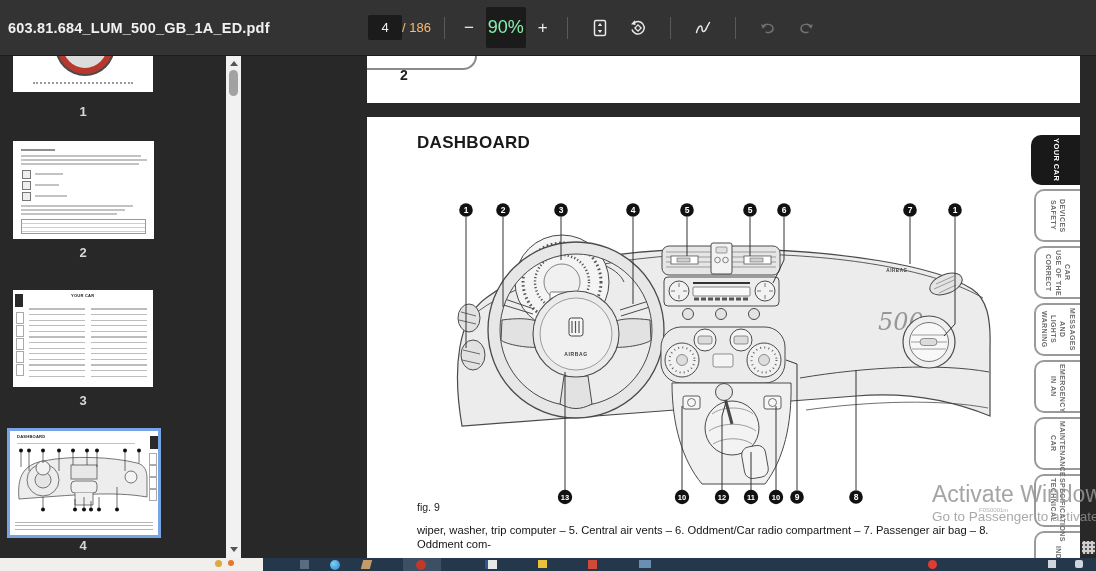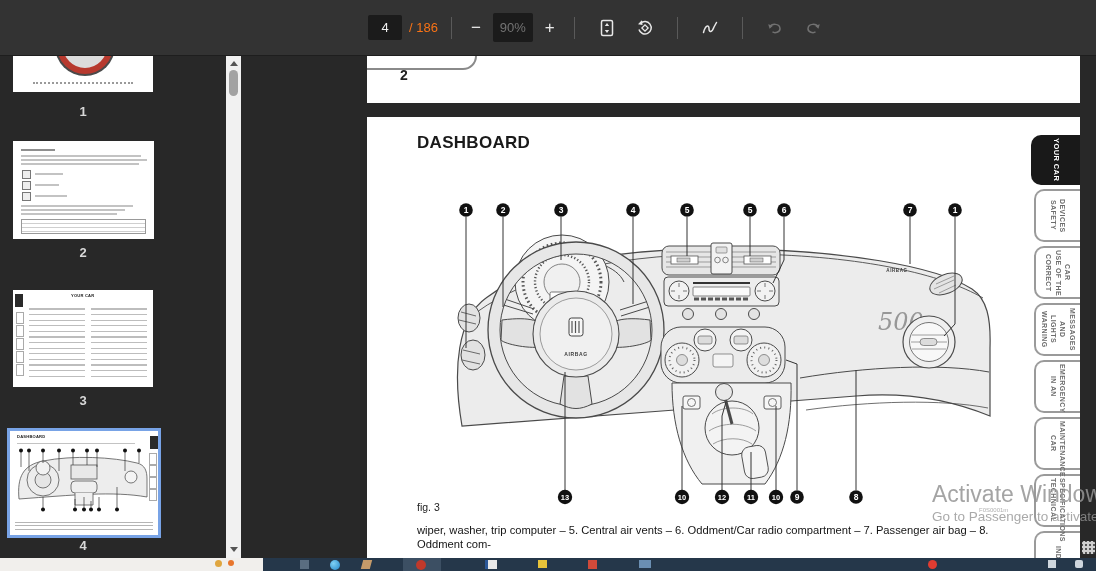--- a/index.html
+++ b/index.html
@@ -7,26 +7,26 @@
     background:#282828;font-family:"Liberation Sans",sans-serif;}
 
   
   .toolbar{position:absolute;left:0;top:0;width:1096px;height:55px;background:#333333;
     box-shadow:0 1px 0 #1e1e1e;z-index:20;}
   .tb-filename{position:absolute;left:8px;top:0;height:55px;display:flex;align-items:center;
     color:#f1f1f1;font-size:14.5px;font-weight:600;letter-spacing:.2px;}
   .tb-center{position:absolute;left:368px;top:0;height:55px;display:flex;align-items:center;}
   .tb-pageinput{width:30px;height:23px;background:#1b1b1b;border:none;border-radius:2px;
     color:#f1f1f1;font-size:13px;text-align:center;font-family:"Liberation Sans",sans-serif;}
-  .tb-pagetotal{color:#f97316;font-size:13px;margin-left:7px;}
+  .tb-pagetotal{color:#fdba74;font-size:13px;}
   .tb-sep{width:1px;height:22px;background:#5a5a5a;margin:0 13px;}
   .tb-btn{color:#eaeaea;font-size:17px;line-height:1;background:none;border:none;cursor:default;
     padding:4px 6px;font-family:"Liberation Sans",sans-serif;}
-  .tb-zoombox{width:40px;height:29px;background:#1b1b1b;border-radius:2px;color:#737373;
-    font-size:13px;display:flex;align-items:center;justify-content:center;margin:0 6px;}
+  .tb-zoombox{width:40px;height:41px;background:#1b1b1b;border-radius:2px;color:#86efac;
+    font-size:18px;display:flex;align-items:center;justify-content:center;margin:0 6px;}
   .tb-icon{width:20px;height:20px;margin:0 9px;display:block;}
   .tb-icon.dim{opacity:.45;}
 
   
   .thumb{position:absolute;background:#fff;overflow:hidden;}
   .thumb-label{position:absolute;left:13px;width:140px;text-align:center;color:#d8d8d8;
     font-size:13px;font-weight:600;}
   .t1-arc{position:absolute;left:44px;top:-37px;width:44px;height:44px;border-radius:50%;
     border:6px solid #b7392e;background:#dcdcdc;box-shadow:0 0 0 2px #4a4a4a;}
   .t1-dots{position:absolute;left:14%;top:27px;width:72%;border-bottom:2px dotted #9a9a9a;}
@@ -99,20 +99,21 @@
   .co{font-size:8.5px;font-weight:bold;fill:#fff;text-anchor:middle;}
   .co2{font-size:7.5px;font-weight:bold;fill:#fff;text-anchor:middle;}
   .dtxt{font-size:5px;font-weight:bold;fill:#3a3a3a;text-anchor:middle;letter-spacing:.6px;}
 </style>
 </head>
 <body>
 
 <div class="screen">
 
   <div class="toolbar">
+    <div class="tb-filename">603.81.684_LUM_500_GB_1A_ED.pdf</div>
     <div class="tb-center">
       <input class="tb-pageinput" value="4" style="">
       <span class="tb-pagetotal">/ 186</span>
       <span class="tb-sep"></span>
       <button class="tb-btn">−</button>
       <span class="tb-zoombox">90%</span>
       <button class="tb-btn">+</button>
       <span class="tb-sep"></span>
       <svg class="tb-icon" viewBox="0 0 20 20">
         <rect x="4.5" y="2.5" width="11" height="15" rx="1.5" fill="none" stroke="#e8e8e8" stroke-width="1.5"></rect>
@@ -398,21 +399,21 @@
           <text class="co2" x="311" y="299.8">11</text>
         <circle cx="336" cy="297" r="7.2" fill="#111"></circle>
           <text class="co2" x="336" y="299.8">10</text>
         <circle cx="357" cy="297" r="6.8" fill="#111"></circle>
           <text class="co" x="357" y="300">9</text>
         <circle cx="416" cy="297" r="6.8" fill="#111"></circle>
           <text class="co" x="416" y="300">8</text>
       </g>
     </svg>
 
-    <div class="fig-label">fig. 3</div>
+    <div class="fig-label">fig. 9</div>
     <div class="fig-code">F0S0001m</div>
     <div class="caption">
       <div>wiper, washer, trip computer – 5. Central air vents – 6. Oddment/Car radio compartment – 7. Passenger air bag – 8. Oddment com-</div>
     </div>
   </div>
 
   <div class="side-tabs">
     <div class="side-tab active">
         <span>YOUR CAR</span>
       </div>

